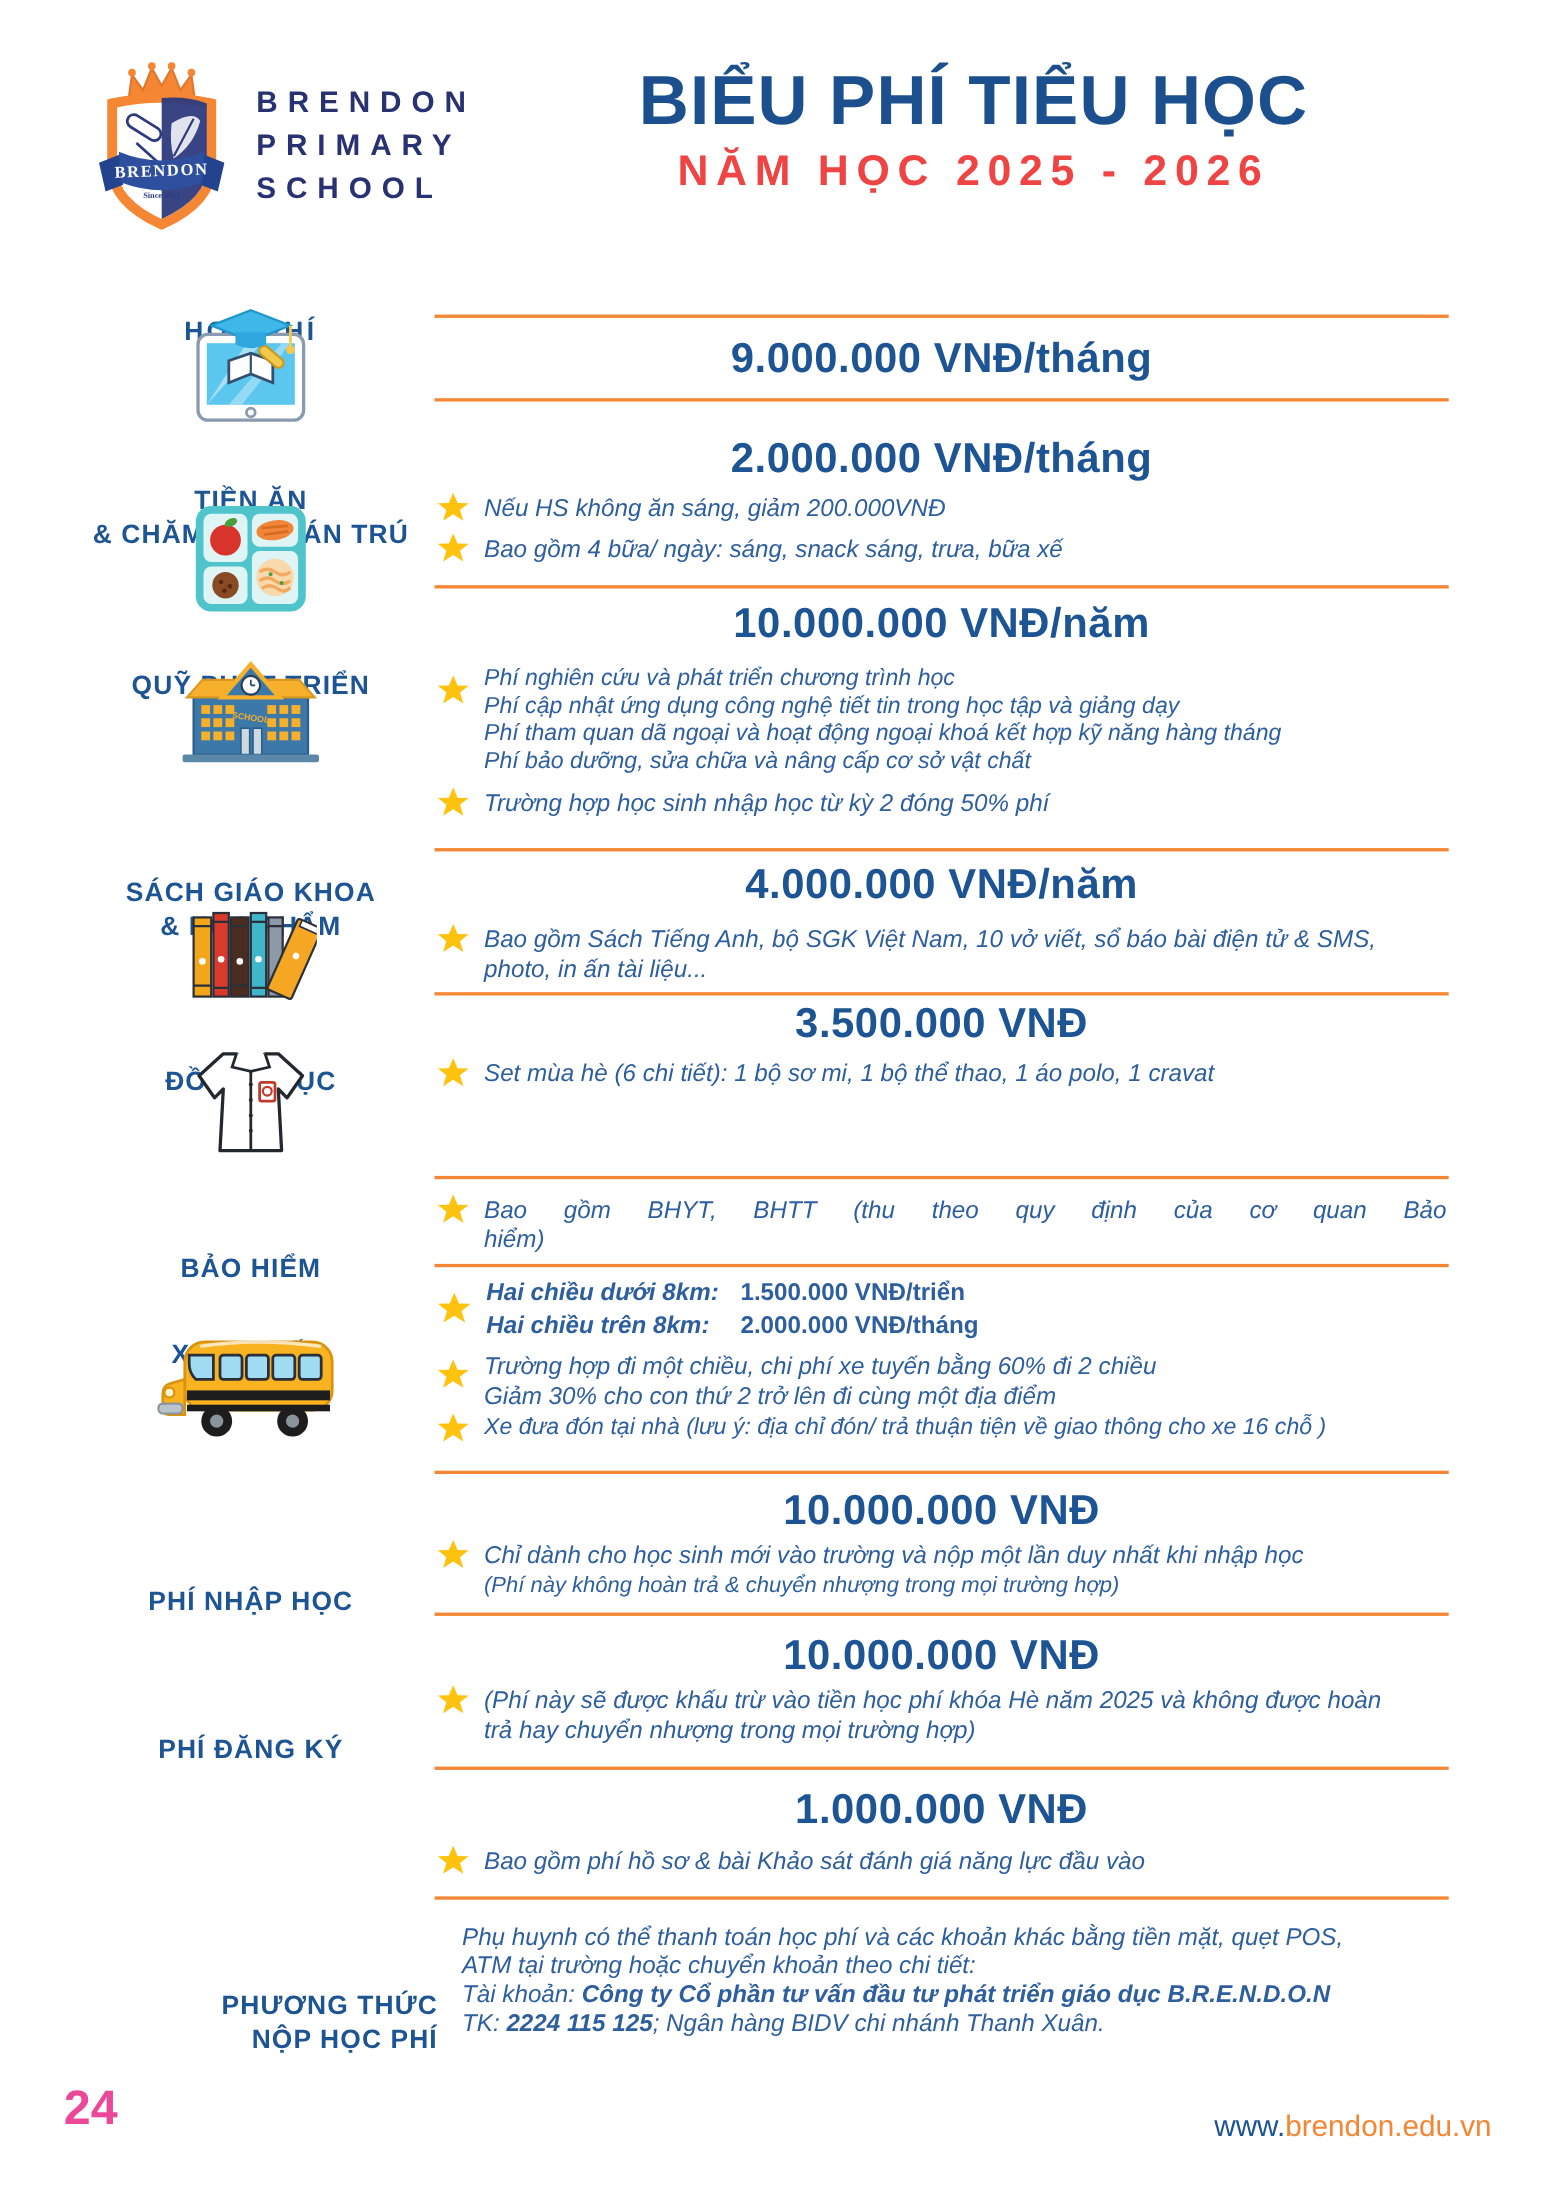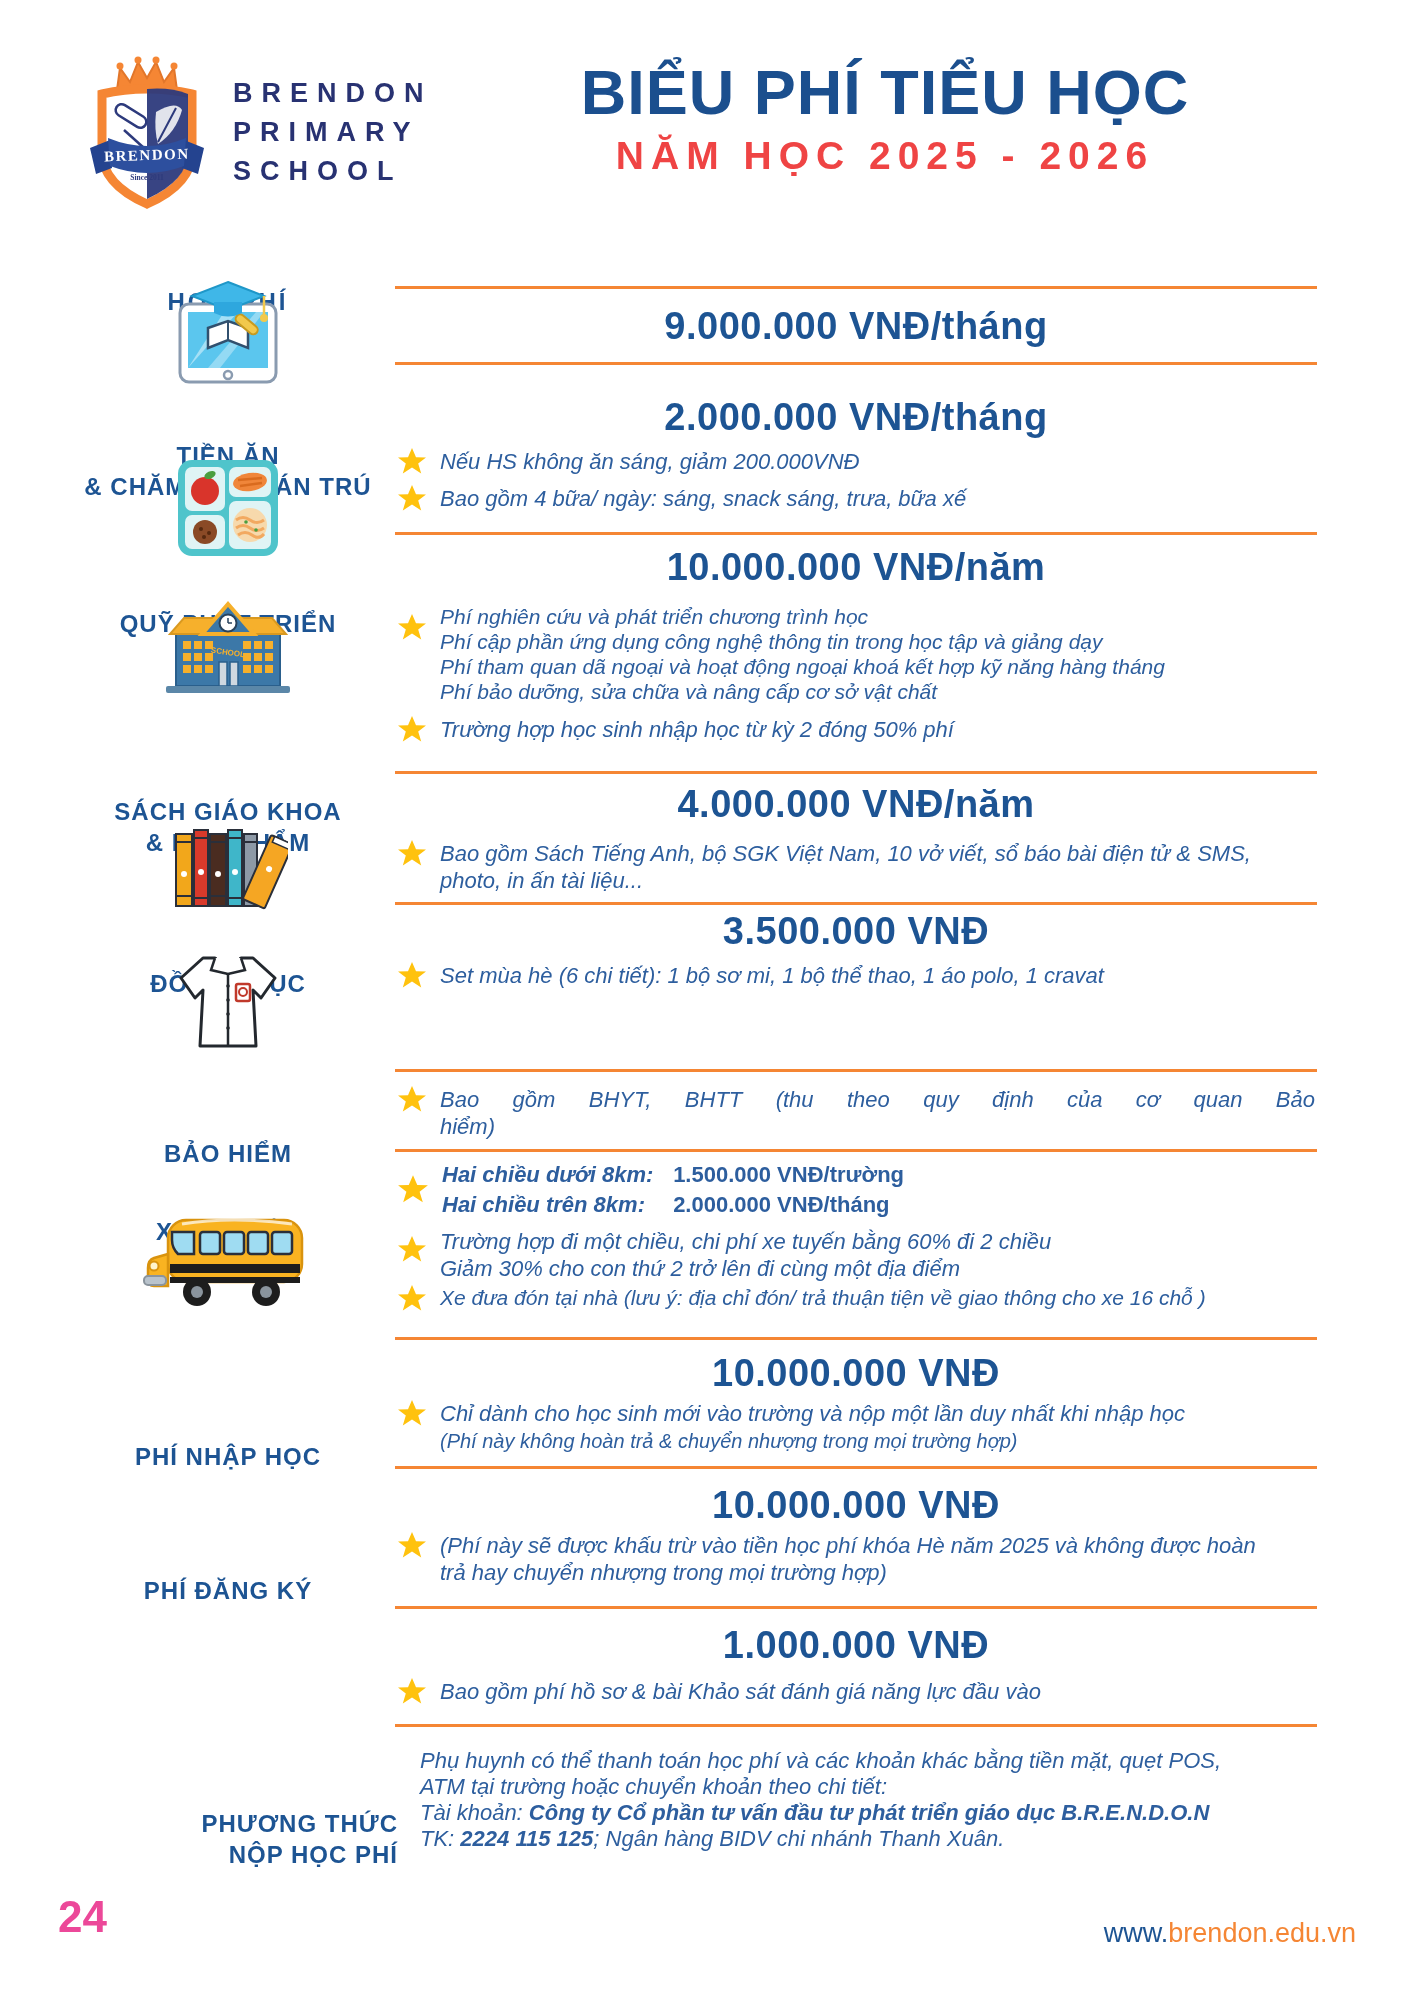--- a/index.html
+++ b/index.html
@@ -307,21 +307,21 @@
     <div class="btext">Bao gồm 4 bữa/ ngày: sáng, snack sáng, trưa, bữa xế</div>
   </div>
 
   <div class="price" style="top:546px;">10.000.000 VNĐ/năm</div>
   <div class="bullet" style="top:604px;">
     <svg class="star" width="30" height="30" viewBox="0 0 30 30" style="margin-top:8px;">
         <polygon points="15,2 19,11.2 29,11.4 21.2,17.6 24.2,27.5 15,21.6 5.8,27.5 8.8,17.6 1,11.4 11,11.2" fill="#ffc20e"></polygon>
       </svg>
     <div class="btext small">
       <div>Phí nghiên cứu và phát triển chương trình học</div>
-      <div>Phí cập phần ứng dụng công nghệ thông tin trong học tập và giảng dạy</div>
+      <div>Phí cập nhật ứng dụng công nghệ tiết tin trong học tập và giảng dạy</div>
       <div>Phí tham quan dã ngoại và hoạt động ngoại khoá kết hợp kỹ năng hàng tháng</div>
       <div>Phí bảo dưỡng, sửa chữa và nâng cấp cơ sở vật chất</div>
     </div>
   </div>
   <div class="bullet" style="top:716px;">
     <svg class="star" width="30" height="30" viewBox="0 0 30 30">
         <polygon points="15,2 19,11.2 29,11.4 21.2,17.6 24.2,27.5 15,21.6 5.8,27.5 8.8,17.6 1,11.4 11,11.2" fill="#ffc20e"></polygon>
       </svg>
     <div class="btext">Trường hợp học sinh nhập học từ kỳ 2 đóng 50% phí</div>
   </div>
@@ -352,21 +352,21 @@
     </div>
   </div>
 
   <div class="bullet center bold-lines" style="top:1160px;">
     <svg class="star" width="32" height="32" viewBox="0 0 30 30">
         <polygon points="15,2 19,11.2 29,11.4 21.2,17.6 24.2,27.5 15,21.6 5.8,27.5 8.8,17.6 1,11.4 11,11.2" fill="#ffc20e"></polygon>
       </svg>
     <div class="btext">
       <div>
         <span class="route-label">Hai chiều dưới 8km:</span>
-        <span class="route-price">1.500.000 VNĐ/trường</span>
+        <span class="route-price">1.500.000 VNĐ/triển</span>
       </div>
       <div>
         <span class="route-label">Hai chiều trên 8km:</span>
         <span class="route-price">2.000.000 VNĐ/tháng</span>
       </div>
     </div>
   </div>
   <div class="bullet" style="top:1228px;">
     <svg class="star" width="30" height="30" viewBox="0 0 30 30" style="margin-top:6px;">
         <polygon points="15,2 19,11.2 29,11.4 21.2,17.6 24.2,27.5 15,21.6 5.8,27.5 8.8,17.6 1,11.4 11,11.2" fill="#ffc20e"></polygon>

